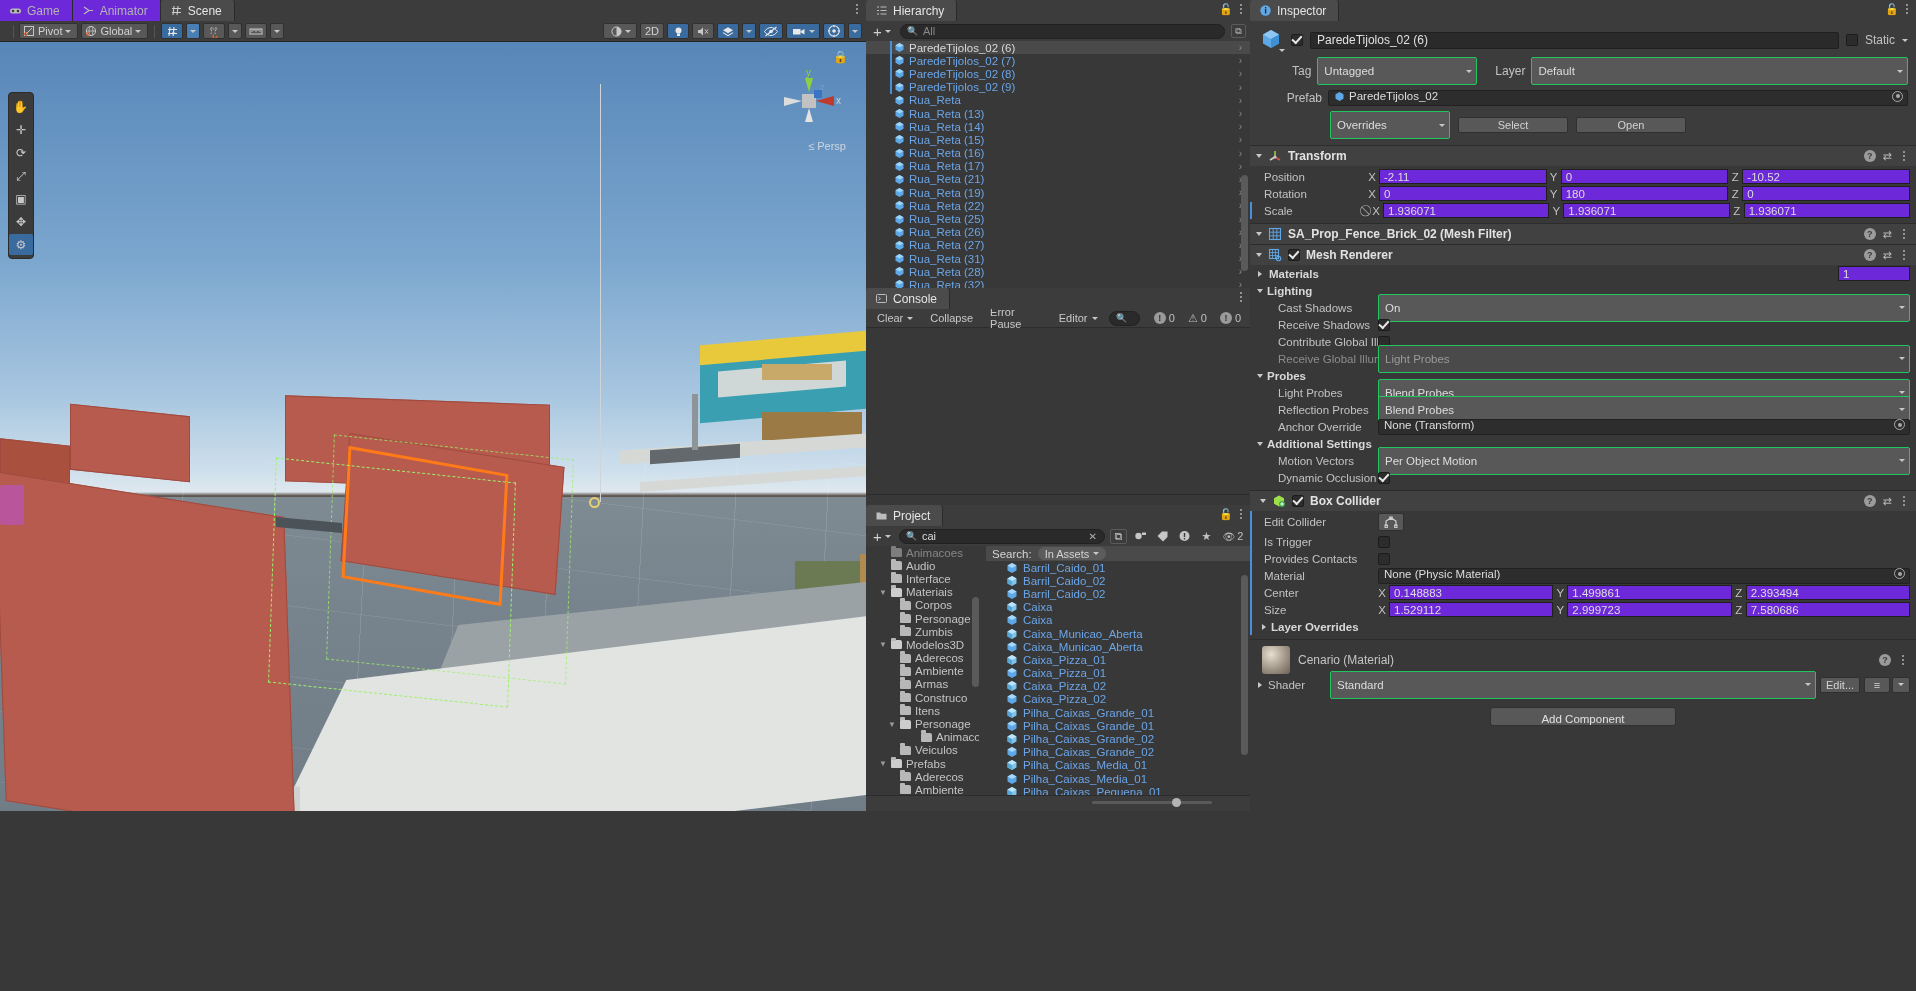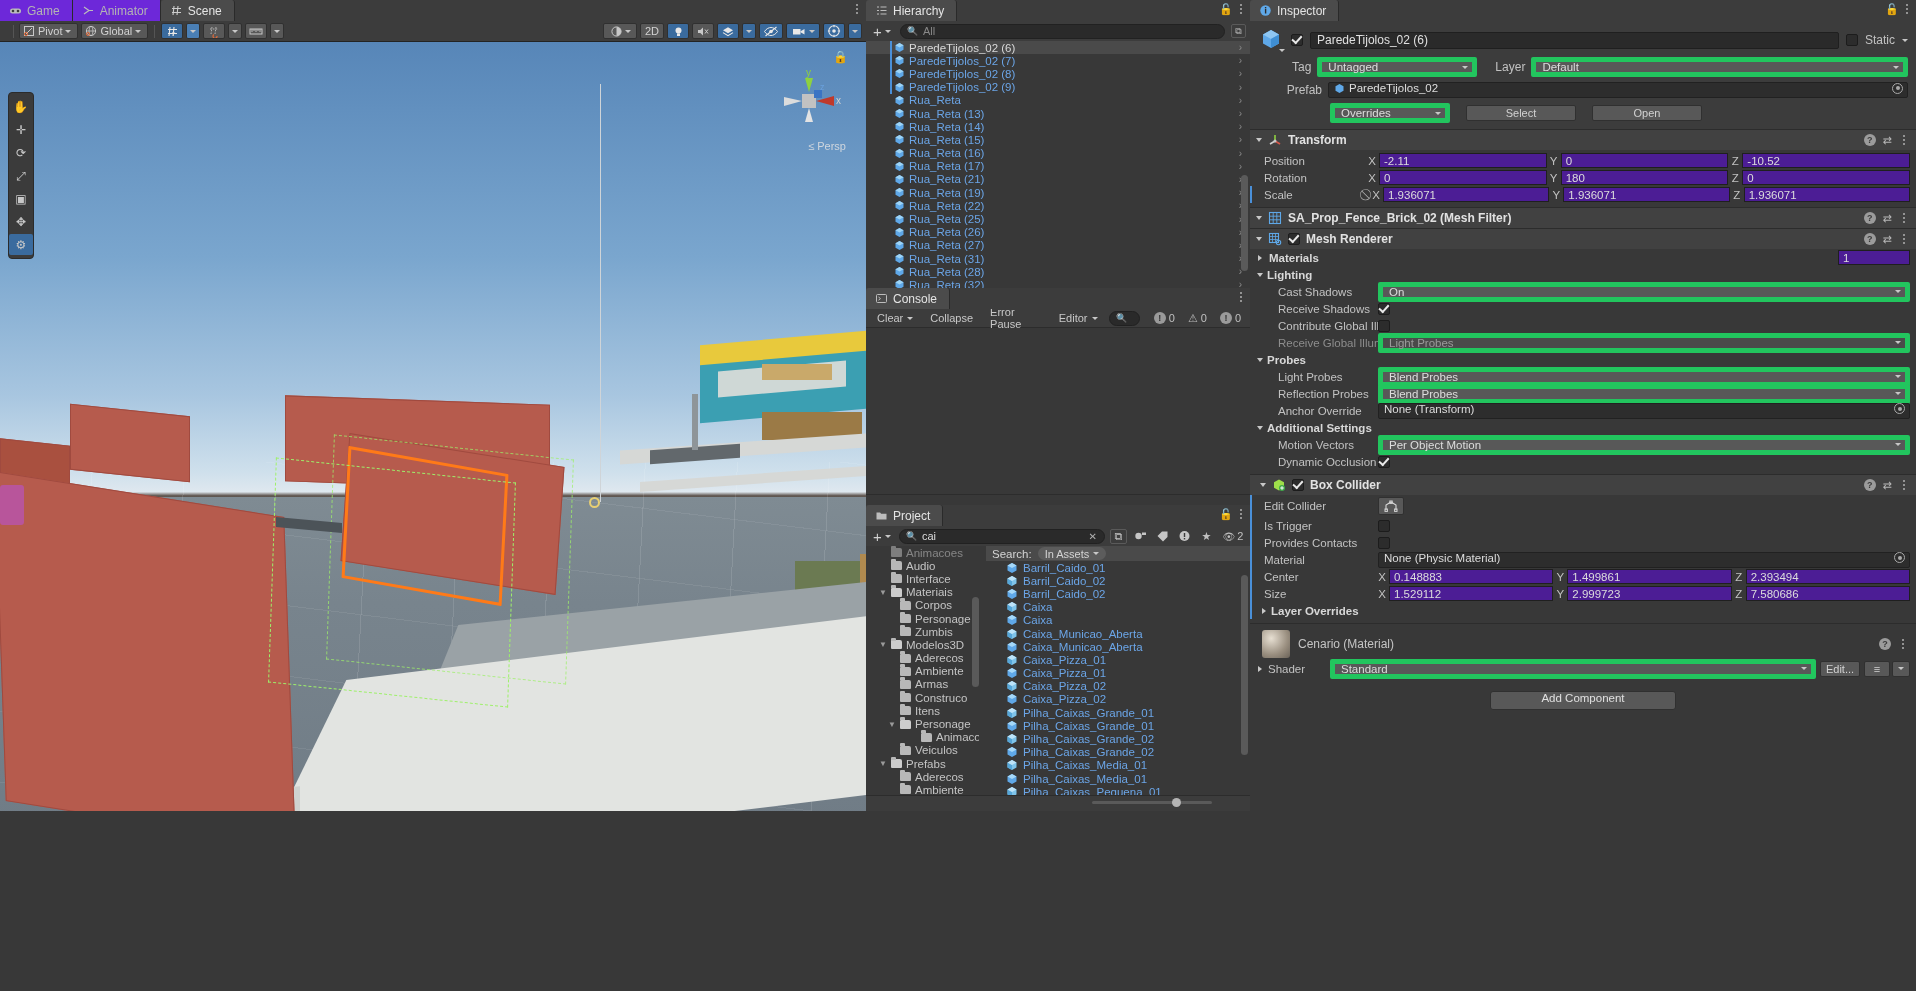--- a/index.html
+++ b/index.html
@@ -102,42 +102,42 @@
   
   #insp{left:1250px;top:0;width:666px;height:991px;background:#383838;}
   .i-obj{display:flex;align-items:center;gap:7px;padding:6px 8px 0 8px;}
   .objicon{width:26px;height:26px;position:relative;flex:none;}
   .namefield{flex:1;height:17px;background:#2a2a2a;border:1px solid #1f1f1f;border-radius:2px;
              display:flex;align-items:center;padding:0 6px;color:#e0e0e0;font-size:12px;}
   .cb{width:12px;height:12px;background:#2c2c2c;border:1px solid #1c1c1c;border-radius:2px;flex:none;
       display:flex;align-items:center;justify-content:center;}
   .cb.on:after{content:"";width:4px;height:8px;border:solid #e8e8e8;border-width:0 2px 2px 0;transform:rotate(42deg) translate(-1px,-1px);}
   .lbl{color:#c2c2c2;font-size:12px;}
-  .ddown{height:20px;background:#585858;border:5px solid #22c55e;border-radius:2px;
+  .ddown{height:28px;background:#585858;border:1px solid #22c55e;border-radius:2px;
          display:flex;align-items:center;justify-content:space-between;padding:0 4px 0 6px;color:#ddd;font-size:11.5px;}
   .objfield{height:16px;background:#2d2d2d;border:1px solid #212121;border-radius:2px;
             display:flex;align-items:center;gap:4px;padding:0 4px 4px 5px;color:#ddd;font-size:11.5px;}
   .radio{width:11px;height:11px;border-radius:50%;border:1.5px solid #aaa;position:relative;flex:none;margin-left:auto;}
   .radio:after{content:"";position:absolute;left:2.5px;top:2.5px;width:4px;height:4px;border-radius:50%;background:#aaa;}
   .comp{border-top:1px solid #2c2c2c;background:#383838;}
   .comp-head{height:20px;display:flex;align-items:center;gap:6px;padding-left:6px;position:relative;background:#414141;}
   .comp-head .title{font-size:12px;font-weight:bold;color:#e2e2e2;}
   .chead-tools{position:absolute;right:7px;display:flex;align-items:center;gap:7px;color:#b6b6b6;font-size:11px;}
   .qmark{width:12px;height:12px;border-radius:50%;background:#9b9b9b;color:#3a3a3a;font-size:9px;font-weight:bold;
          display:flex;align-items:center;justify-content:center;}
   .prow2{display:flex;align-items:center;height:17px;padding-left:6px;}
   .plabel{color:#c2c2c2;font-size:11.5px;}
   .vec{display:flex;align-items:center;gap:3px;flex:1;}
   .axl{color:#c2c2c2;font-size:11.5px;width:8px;text-align:center;}
-  .num{height:15px;background:#4c1d95;border:1px solid #1f1f1f;border-radius:0;color:#dcdcdc;
+  .num{height:15px;background:#6d28d9;border:1px solid #1f1f1f;border-radius:0;color:#dcdcdc;
        font-size:11.5px;display:flex;align-items:center;padding:0 4px;min-width:0;}
   .bluebar{position:absolute;left:0;top:0;bottom:0;width:2px;background:#4a90d9;}
   .sect{font-size:11.5px;font-weight:bold;color:#d8d8d8;}
   .addcomp{width:186px;height:19px;margin:14px auto 0;background:#585858;border:1px solid #303030;
-           border-radius:3px;display:flex;align-items:flex-start;justify-content:center;color:#e0e0e0;font-size:11.5px;}
+           border-radius:3px;display:flex;align-items:flex-end;justify-content:center;color:#e0e0e0;font-size:11.5px;}
   .matprev{width:28px;height:28px;border-radius:3px;background:radial-gradient(circle at 33% 30%,#e7dfd2,#9a8f80 60%,#6a6258);flex:none;}
   .dis{color:#8d8d8d;}
 </style>
 </head>
 <body>
 
 <div class="app">
 
   <div class="panel" id="scene">
     <div class="scene-tabs">
@@ -970,21 +970,21 @@
       <div style="display:flex;align-items:center;gap:6px;padding:5px 8px 0 8px;">
         <span class="lbl" style="width:64px;text-align:right;">Prefab</span>
         <span class="objfield" style="flex:1;">
           <svg width="11" height="11" viewBox="0 0 11 11">
               <path d="M5.5 1l4 2.2v4.6L5.5 10l-4-2.2V3.2z" fill="#5fa8e8"></path>
             </svg>
           <span>ParedeTijolos_02</span>
           <span class="radio"></span>
         </span>
       </div>
-      <div style="display:flex;align-items:center;gap:16px;padding:5px 8px 0 80px;">
+      <div style="display:flex;align-items:center;gap:8px;padding:5px 8px 0 80px;">
         <span class="ddown" style="width:120px;">
           <span>Overrides</span>
             <span class="caret sm"></span>
         </span>
         <span class="btn" style="width:110px;">
           <span>Select</span>
         </span>
         <span class="btn" style="width:110px;">
           <span>Open</span>
         </span>

